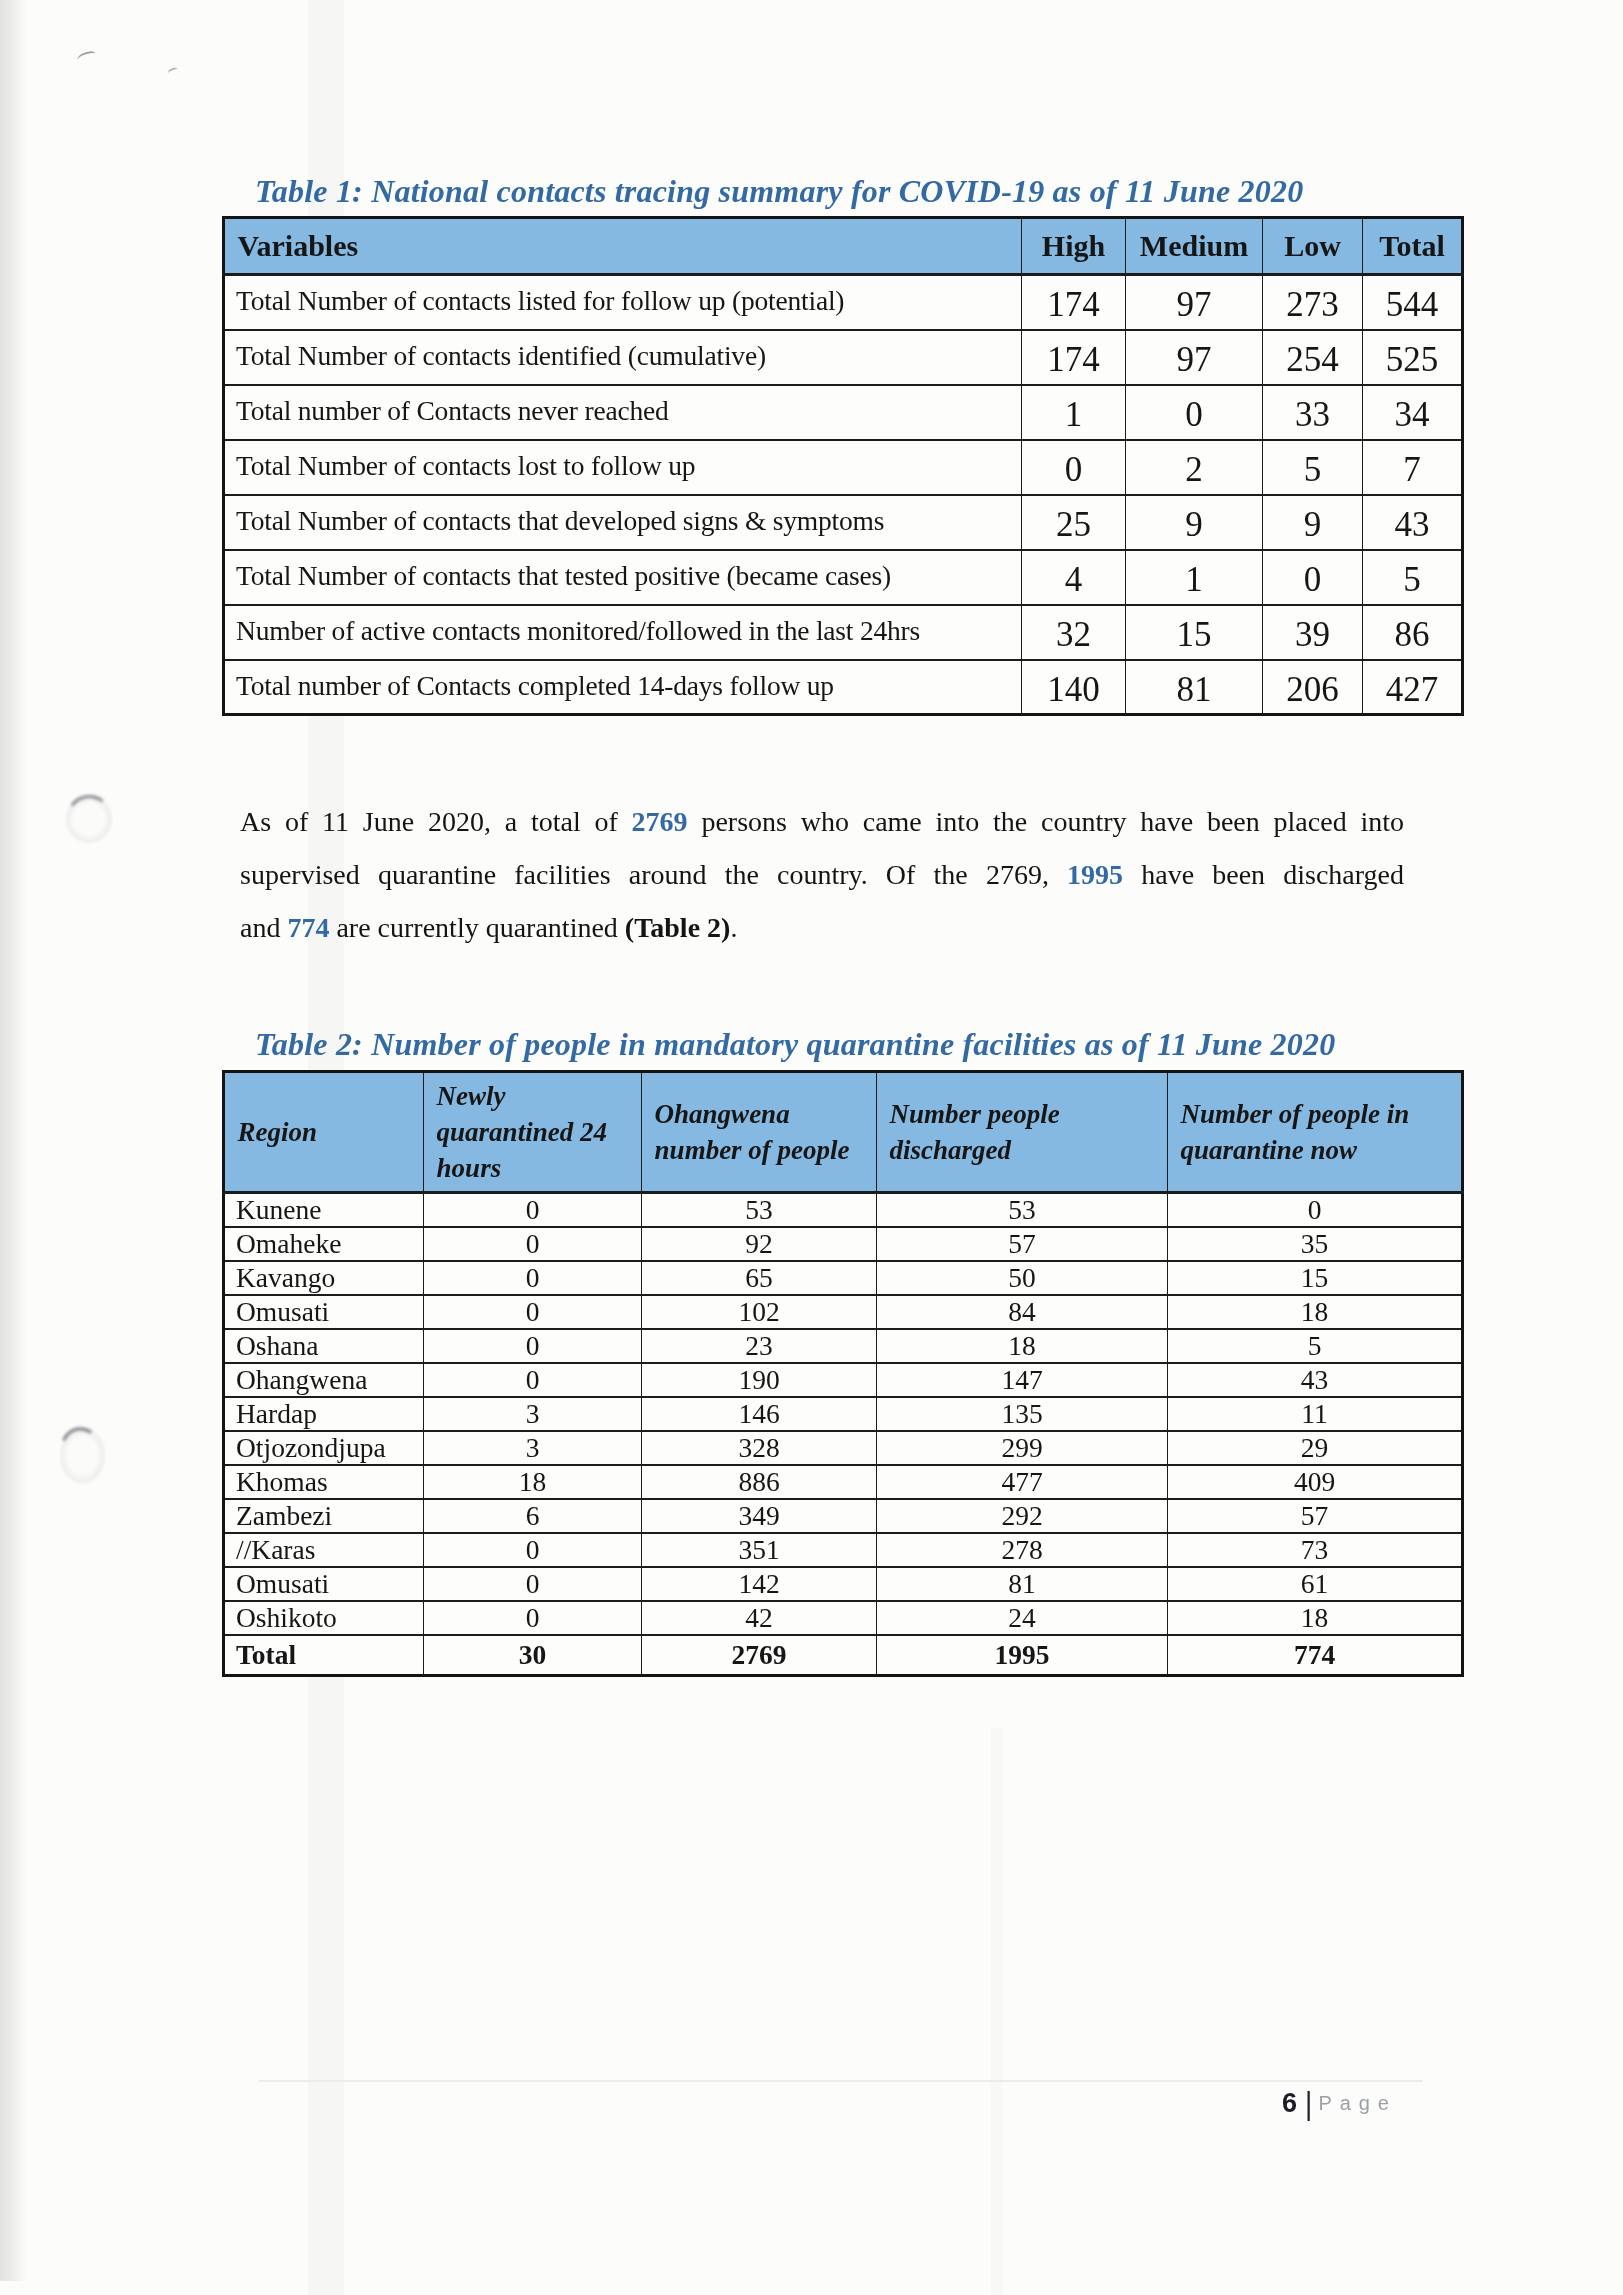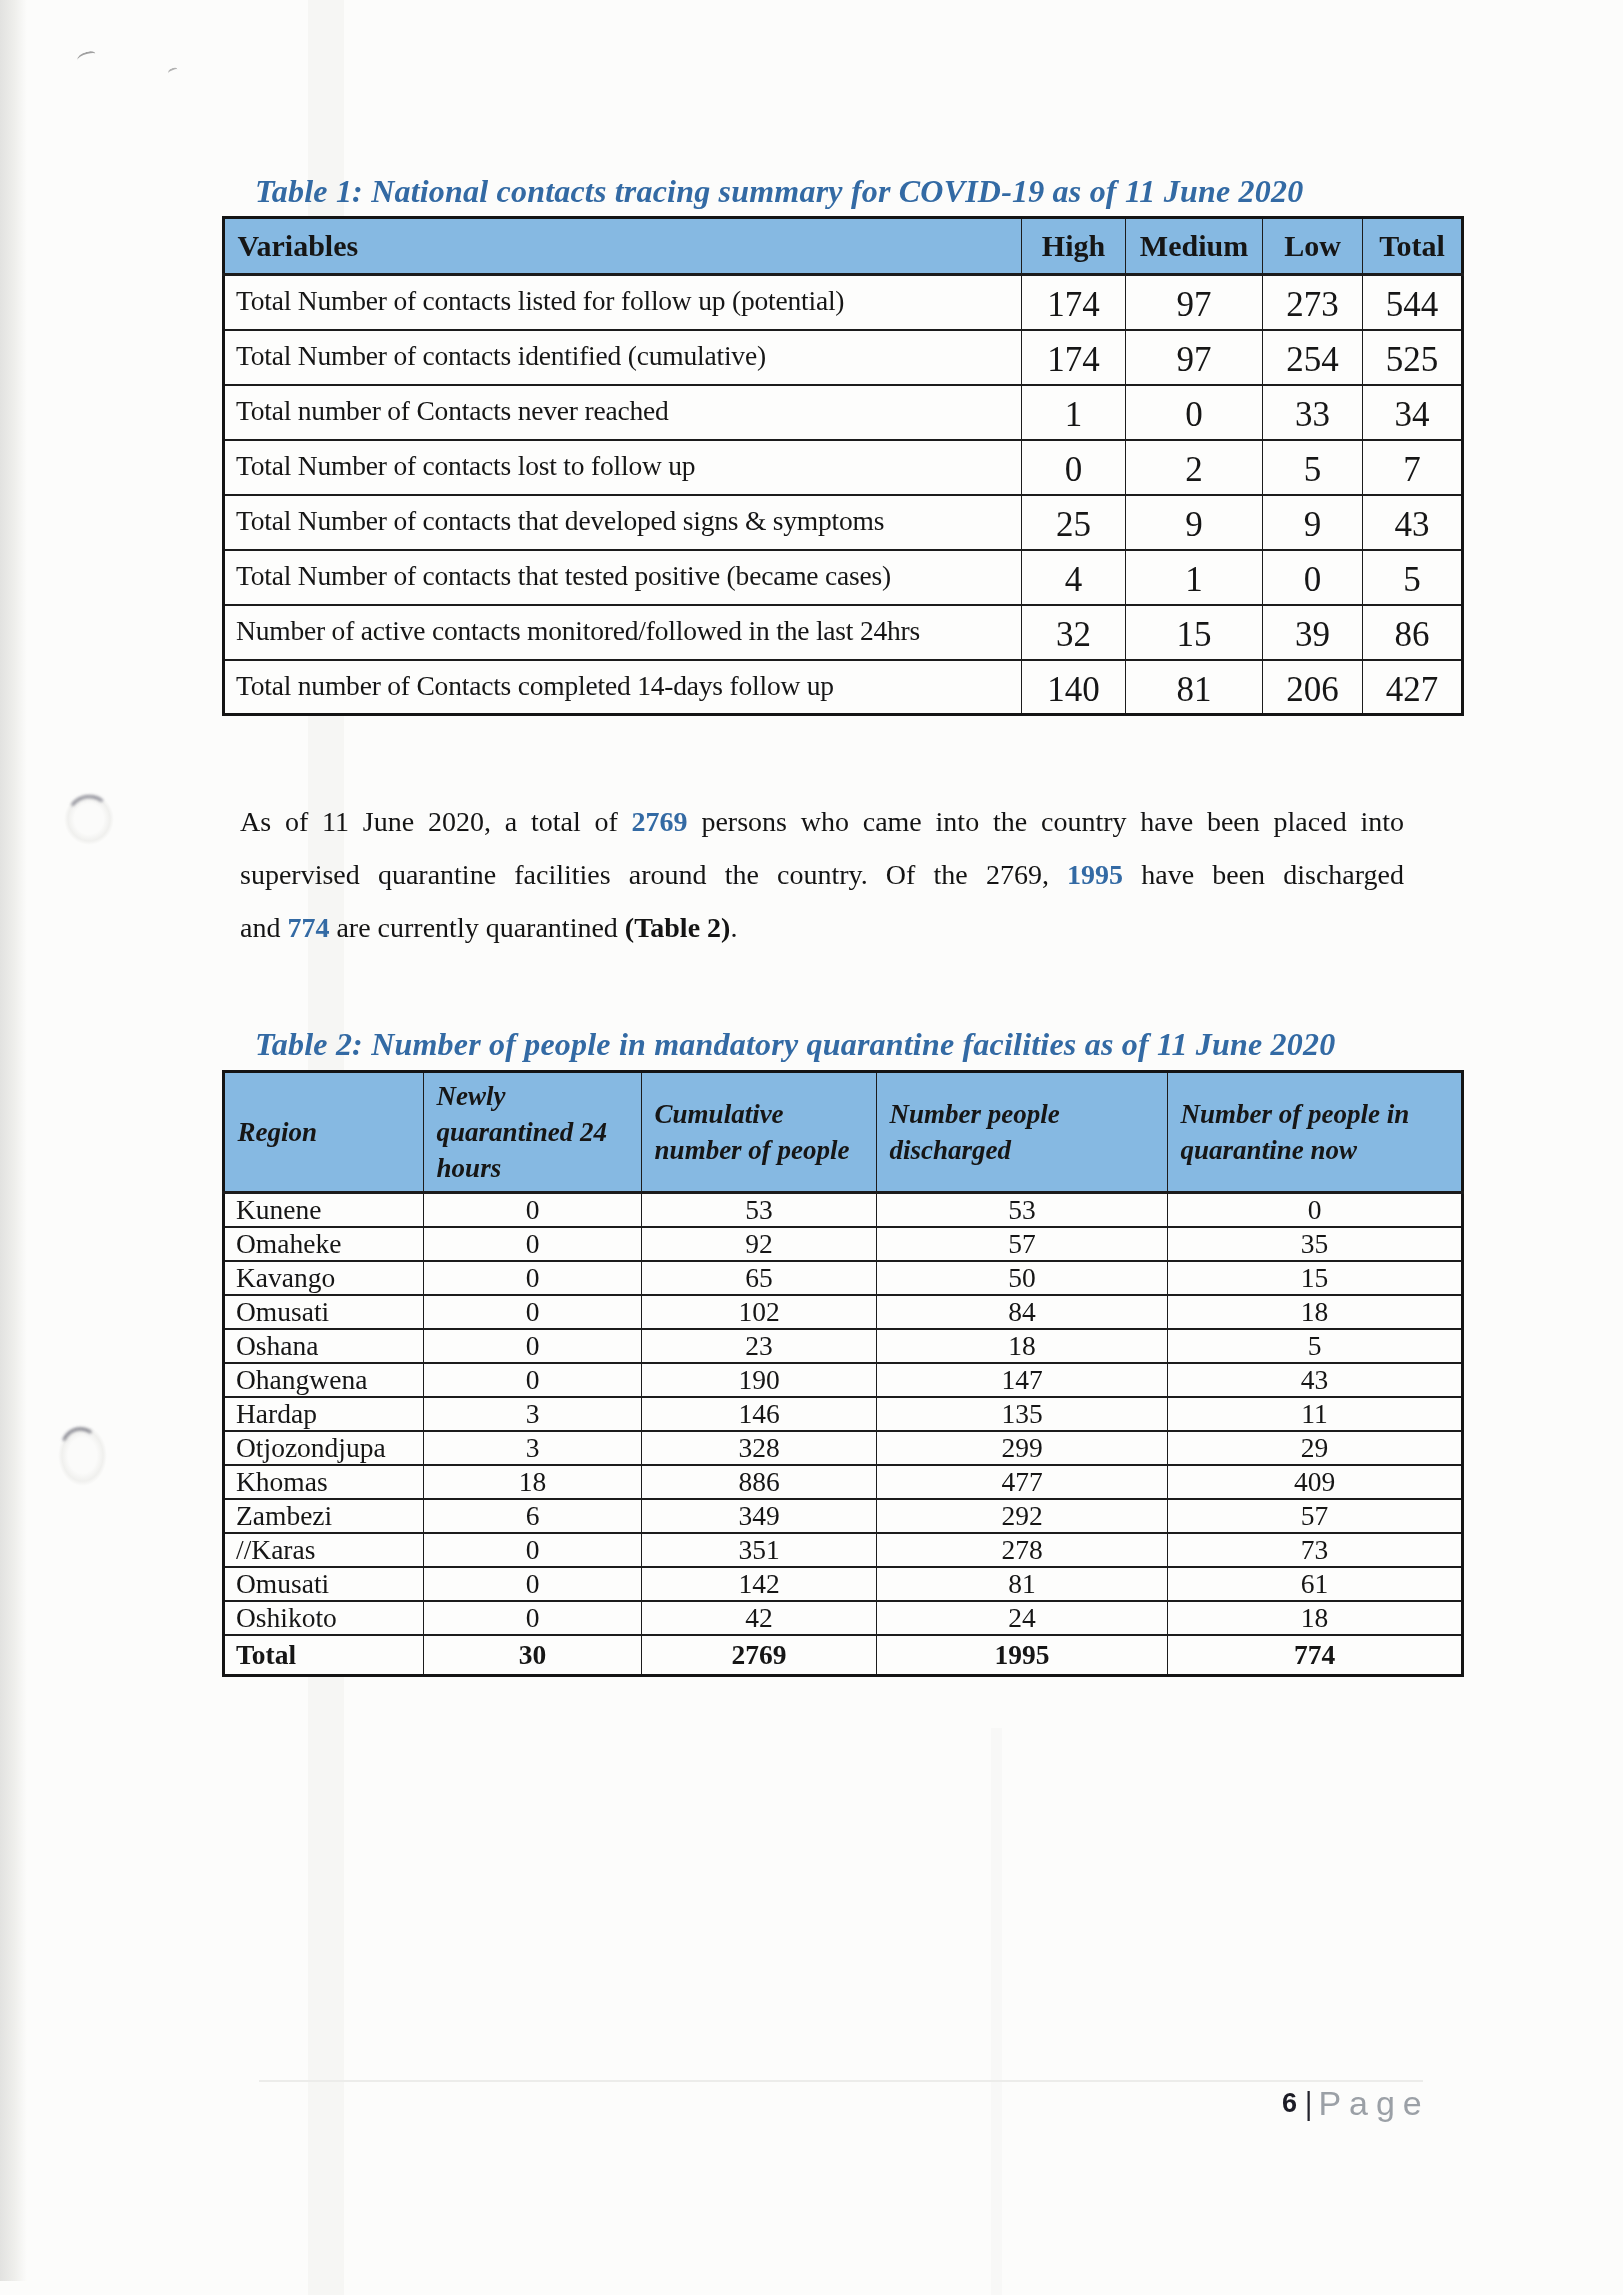--- a/index.html
+++ b/index.html
@@ -75,21 +75,21 @@
 
   
   .footer-line{position:absolute;left:259px;top:2080px;width:1164px;height:2.4px;
     background:#ececea;}
   .page-footer{position:absolute;left:1282px;top:2086px;height:35px;
     display:flex;align-items:center;white-space:nowrap;}
   .page-footer .num{font-family:"Liberation Sans",sans-serif;font-weight:bold;
     font-size:27px;color:#1c1c26;}
   .page-footer .sep{font-family:"Liberation Sans",sans-serif;font-weight:300;
     font-size:28px;color:#23232d;margin:0 6.3px 0 7.9px;transform:scaleY(1.15);}
-  .page-footer .pg{font-family:"Liberation Sans",sans-serif;font-size:34px;
+  .page-footer .pg{font-family:"Liberation Sans",sans-serif;font-size:20px;
     color:#9ba0a6;letter-spacing:7.9px;}
 </style>
 </head>
 <body style="--accent: #336aa4; --header-fill: #86b9e2;">
 
 <div>
 
   <div class="edge-strip"></div>
   <div class="scan-band"></div>
   <div class="scan-band2"></div>
@@ -190,21 +190,21 @@
       <col style="width:200px">
         <col style="width:218px">
         <col style="width:235px">
       <col style="width:291px">
         <col style="width:295px">
     </colgroup>
     <thead>
         <tr>
           <th>Region</th>
           <th>Newly quarantined 24 hours</th>
-          <th>Cumulative number of people</th>
+          <th>Ohangwena number of people</th>
           <th>Number people discharged</th>
           <th>Number of people in quarantine now</th>
         </tr>
       </thead>
     <tbody>
         <tr>
           <td>Kunene</td>
           <td>0</td>
           <td>53</td>
           <td>53</td>

